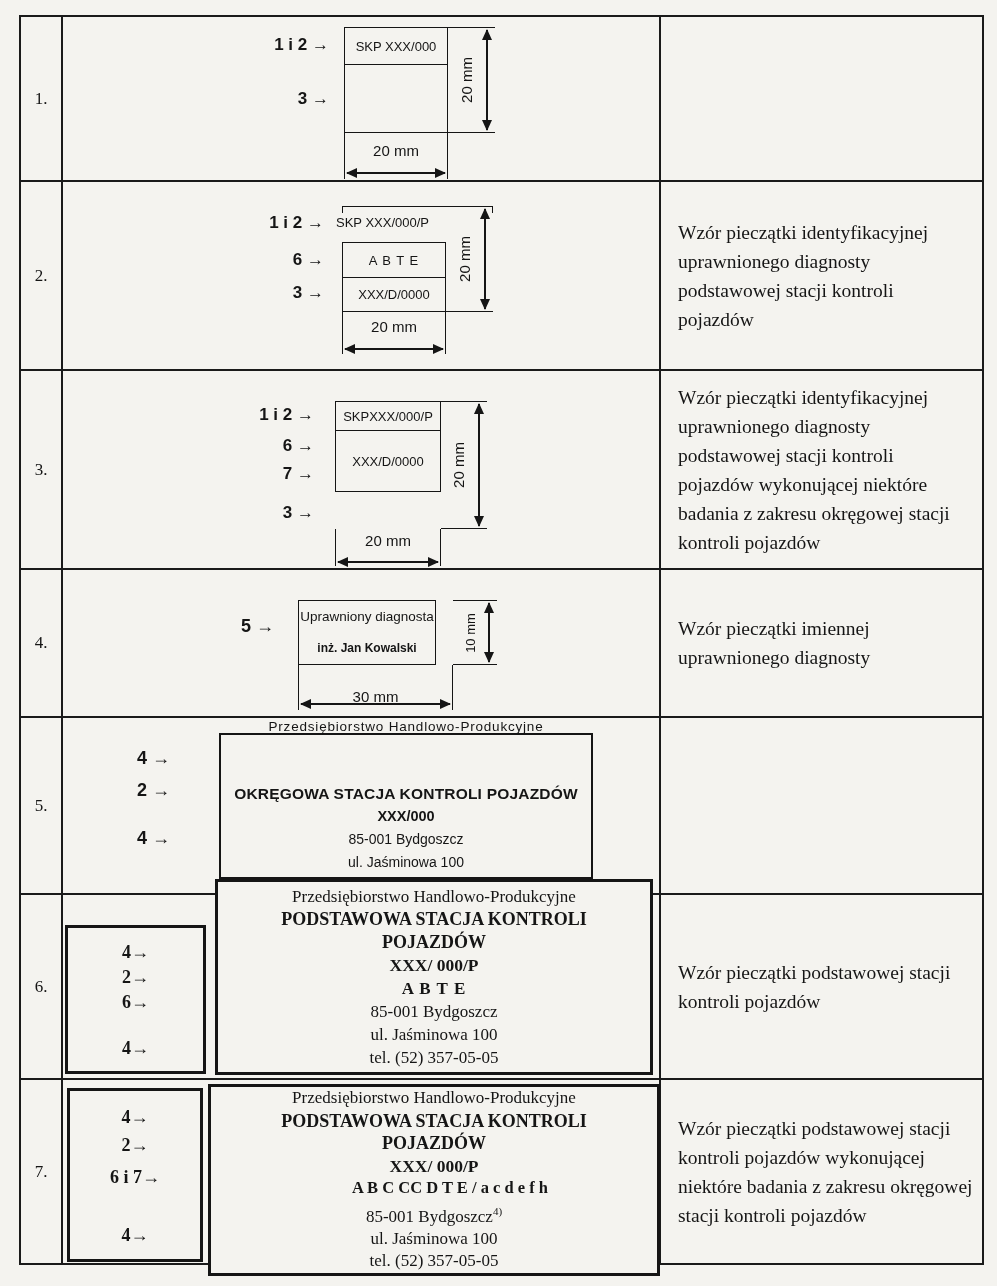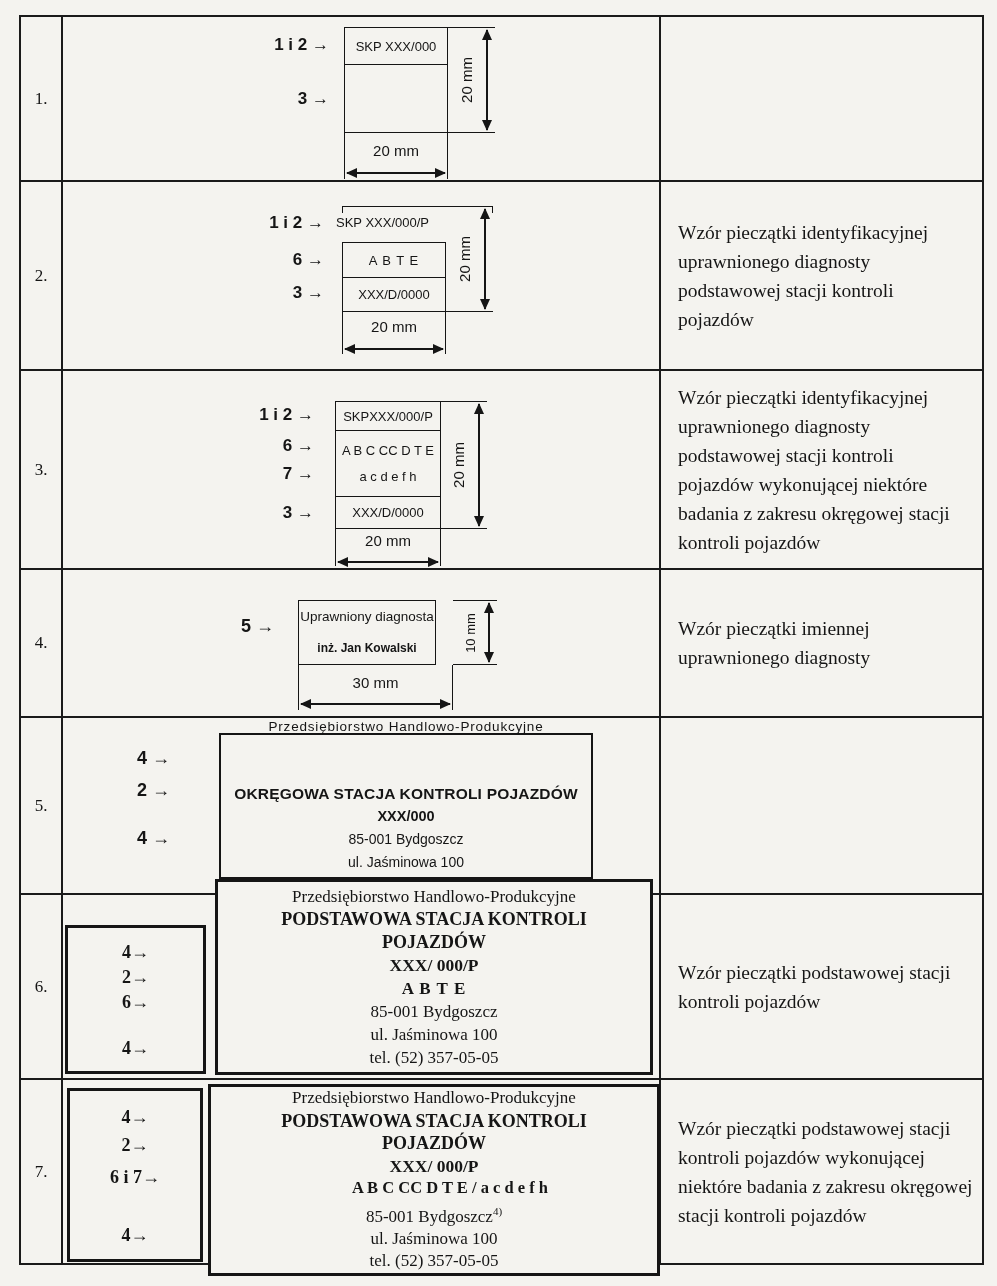--- a/index.html
+++ b/index.html
@@ -147,26 +147,22 @@
       </div>
   </div>
 
   <div class="row" style="height:199px;">
     <div class="c1">3.</div>
     <div class="c2">
       <span class="ptr" style="right:345px;top:44px;">1 i 2 →</span>
       <span class="ptr" style="right:345px;top:75px;">6 →</span>
       <span class="ptr" style="right:345px;top:103px;">7 →</span>
       <span class="ptr" style="right:345px;top:142px;">3 →</span>
-      <div class="stampbox" style="left:272px;top:30px;width:106px;height:128px;">
+      <div class="stampbox" style="left:272px;top:30px;width:106px;height:91px;">
         <div class="scell divided" style="height:29px;">SKPXXX/000/P</div>
-        <div class="scell divided" style="height:66px;flex-direction:column;justify-content:space-evenly;">
-          <span>A B C CC D T E</span>
-          <span>a c d e f h</span>
-        </div>
         <div class="scell">XXX/D/0000</div>
       </div>
       <div class="vdim" style="left:378px;top:30px;width:46px;height:128px;">
         <span class="vlabel">20 mm</span>
         <div class="varrow"></div>
       </div>
       <div class="hext" style="left:272px;top:158px;width:106px;height:37px;">
         <span class="hlabel" style="margin-top:3px;">20 mm</span>
         <div class="harrow" style="bottom:3px;"></div>
       </div>
@@ -182,21 +178,21 @@
       <span class="ptr" style="right:385px;top:56px;font-size:18px;">5 →</span>
       <div class="stampbox" style="left:235px;top:30px;width:138px;height:65px;">
         <div class="scell" style="font-size:13.5px;">Uprawniony diagnosta</div>
         <div class="scell" style="font-weight:bold;font-size:12px;">inż. Jan Kowalski</div>
       </div>
       <div class="vdim" style="left:390px;top:30px;width:44px;height:65px;">
         <span class="vlabel" style="font-size:13px;">10 mm</span>
         <div class="varrow"></div>
       </div>
       <div class="hext" style="left:235px;top:95px;width:155px;height:45px;">
-        <span class="hlabel" style="margin-top:9px;">30 mm</span>
+        <span class="hlabel" style="margin-top:23px;">30 mm</span>
         <div class="harrow" style="bottom:5px;"></div>
       </div>
     </div>
     <div class="c3">
         <span>Wzór pieczątki imiennej uprawnionego diagnosty</span>
       </div>
   </div>
 
   <div class="row" style="height:177px;">
     <div class="c1">5.</div>

